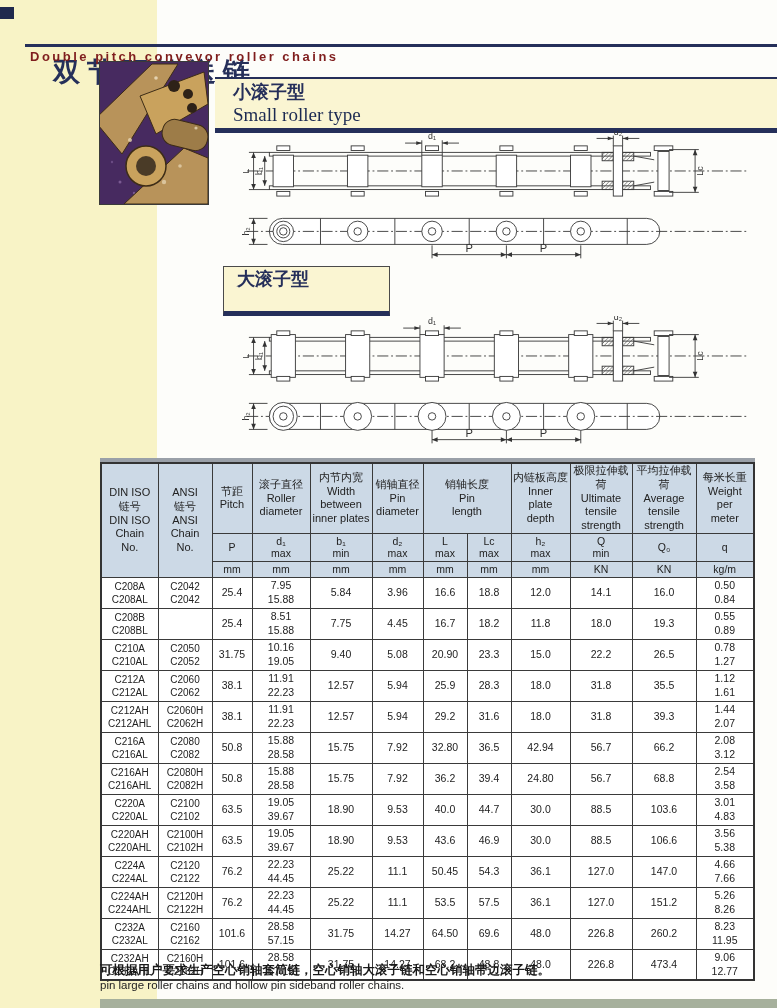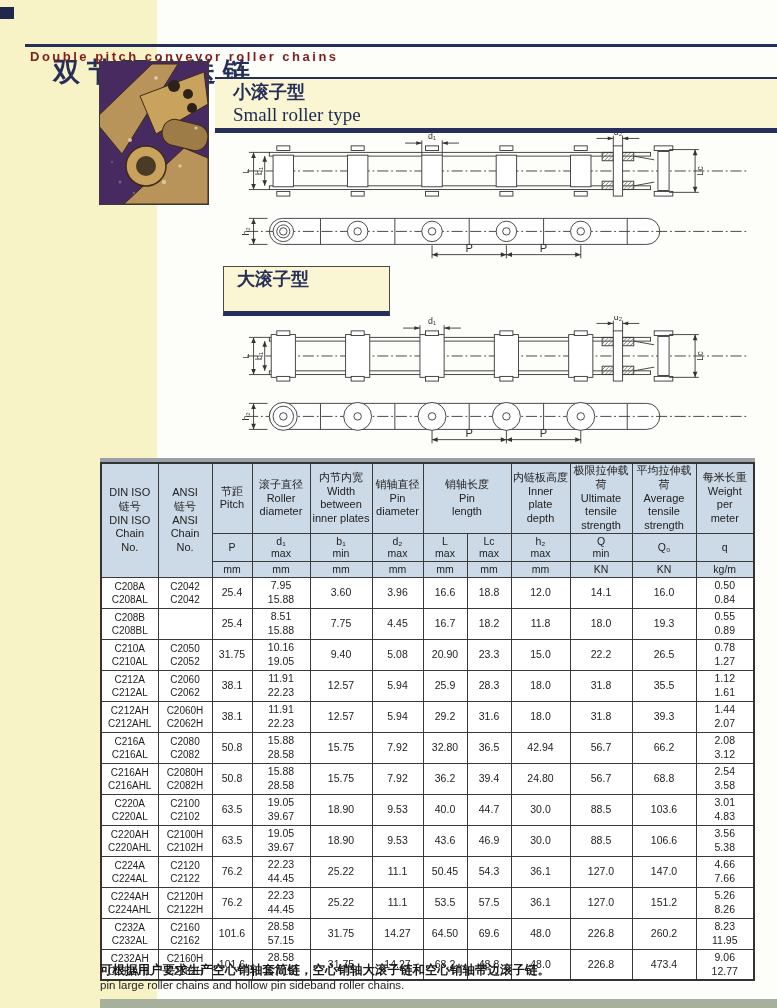--- a/index.html
+++ b/index.html
@@ -416,21 +416,21 @@
       </thead>
       <tbody>
           <tr>
             <td class="chaincol">C208A
 C208AL</td>
             <td class="chaincol">C2042
 C2042</td>
             <td>25.4</td>
             <td>7.95
 15.88</td>
-            <td>3.60</td>
+            <td>5.84</td>
             <td>3.96</td>
             <td>16.6</td>
             <td>18.8</td>
             <td>12.0</td>
             <td>14.1</td>
             <td>16.0</td>
             <td>0.50
 0.84</td>
           </tr>
           <tr>

